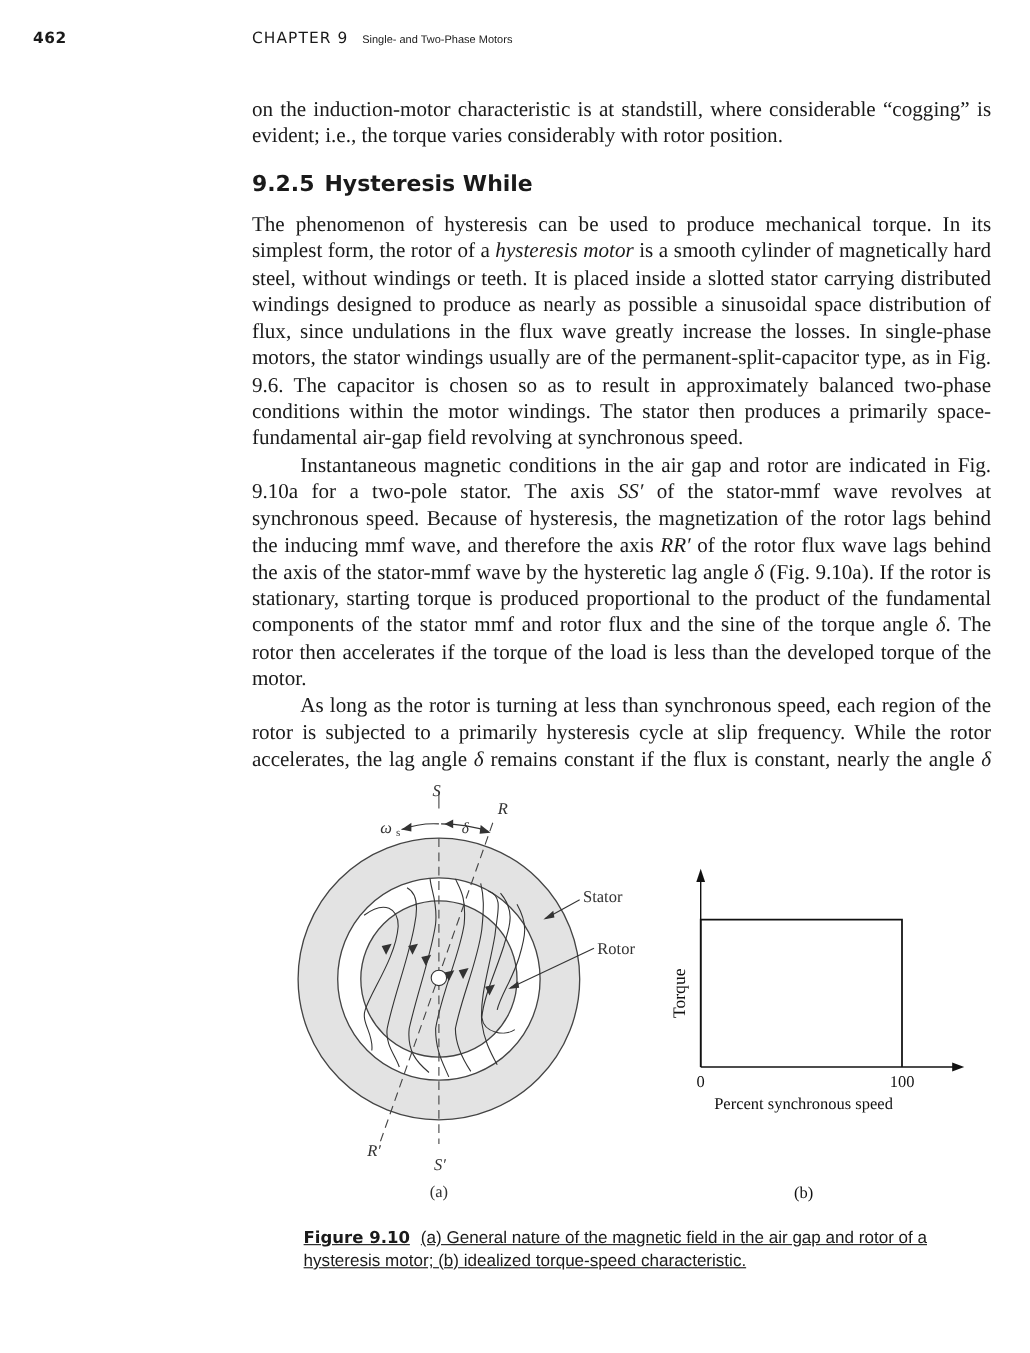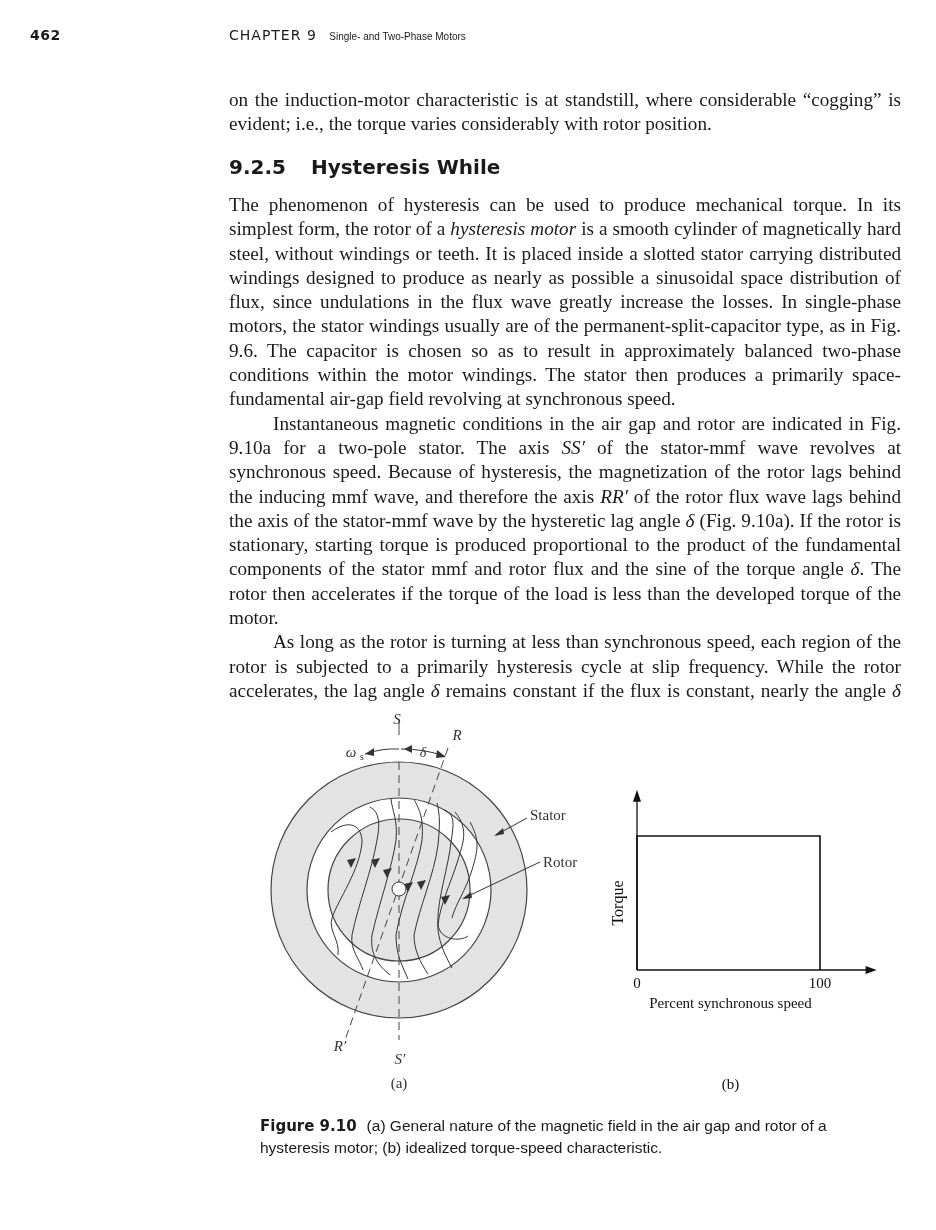--- a/index.html
+++ b/index.html
@@ -6,23 +6,23 @@
   body { width: 936px; height: 1230px; position: relative; overflow: hidden; color: #1a1a1a; }
   .hdr-page { position: absolute; left: 30px; top: 27px; font-family: "DejaVu Sans", sans-serif; font-weight: bold; font-size: 14px; letter-spacing: 0.5px; }
   .hdr-chap { position: absolute; left: 229px; top: 27px; font-family: "DejaVu Sans", sans-serif; font-size: 14px; }
   .hdr-chap b { font-weight: normal; letter-spacing: 1px; margin-right: 8px; }
   .hdr-chap span.t { font-family: "Liberation Sans", sans-serif; font-size: 10px; }
   .body-text { position: absolute; left: 229px; width: 672px; font-family: "Liberation Serif", serif; font-size: 19.2px; line-height: 24.3px; text-align: justify; }
   .body-text p { margin: 0; }
   .body-text p.ind { text-indent: 44px; }
   .body-text .last { text-align-last: justify; }
   .sec-head { position: absolute; left: 229px; top: 155px; font-family: "DejaVu Sans", sans-serif; font-weight: bold; font-size: 20px; }
-  .sec-head .num { margin-right: 18px; }
+  .sec-head .num { margin-right: 2px; }
   .fig { position: absolute; left: 0; top: 0; }
-  .caption { position: absolute; left: 260px; top: 1115px; width: 620px; font-family: "Liberation Sans", sans-serif; font-size: 15.5px; line-height: 21px; }
+  .caption { position: absolute; left: 276px; top: 1115px; width: 620px; font-family: "Liberation Sans", sans-serif; font-size: 15.5px; line-height: 21px; text-decoration: underline; }
   .caption b { font-family: "DejaVu Sans", sans-serif; font-weight: bold; margin-right: 10px; font-size: 15px; }
   svg text { font-family: "Liberation Serif", serif; }
 </style>
 </head>
 <body>
 
 <div class="hdr-page">462</div>
 <div class="hdr-chap">
   <b>CHAPTER 9</b>
   <span class="t">Single- and Two-Phase Motors</span>

